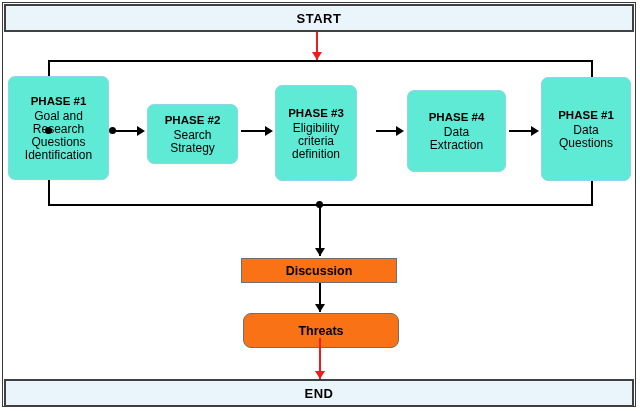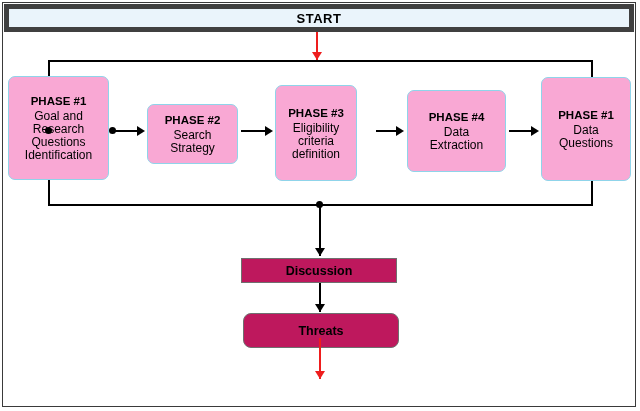--- a/index.html
+++ b/index.html
@@ -23,37 +23,37 @@
     width: 634px;
     height: 405px;
     border: 1px solid #3a3a3a;
     box-sizing: border-box;
   }
   
   .terminal {
     position: absolute;
     box-sizing: border-box;
     background: #eaf4fb;
-    border: 5px solid #404040;
+    border: 2px solid #404040;
     display: flex;
     align-items: center;
     justify-content: center;
     font-weight: bold;
     font-size: 13px;
     color: #000000;
     letter-spacing: 0.5px;
   }
   #start-box { left: 4px; top: 4px; width: 630px; height: 28px; }
   #end-box   { left: 4px; top: 379px; width: 630px; height: 28px; }
 
   
   .phase {
     position: absolute;
     box-sizing: border-box;
-    background: #f9a8d4;
+    background: #5eead4;
     border: 1px solid #8fd4ea;
     border-radius: 7px;
     display: flex;
     flex-direction: column;
     align-items: center;
     justify-content: center;
     text-align: center;
     color: #000000;
     padding: 10px;
   }
@@ -65,21 +65,21 @@
   }
   .phase .psub {
     font-size: 12px;
     line-height: 13px;
   }
 
   
   .process {
     position: absolute;
     box-sizing: border-box;
-    background: #be185d;
+    background: #f97316;
     border: 1px solid #6f6f6f;
     display: flex;
     align-items: center;
     justify-content: center;
     font-weight: bold;
     font-size: 12.5px;
     color: #000000;
   }
 
   
@@ -189,14 +189,17 @@
   <div class="line-v" style="left:319px; top:283px; height:29px;"></div>
   <div class="arrow-down" style="left:315px; top:304px;"></div>
 
   <div class="process" style="left:243px; top:313px; width:156px; height:35px;border-radius:8px;">
     <span>Threats</span>
   </div>
 
   <div class="line-v red" style="left:319px; top:338px; height:41px;"></div>
   <div class="arrow-down red-a" style="left:315px; top:371px;"></div>
 
+  <div class="terminal" id="end-box">
+    <span>END</span>
+  </div>
 
 </div>
 
 </body></html>

